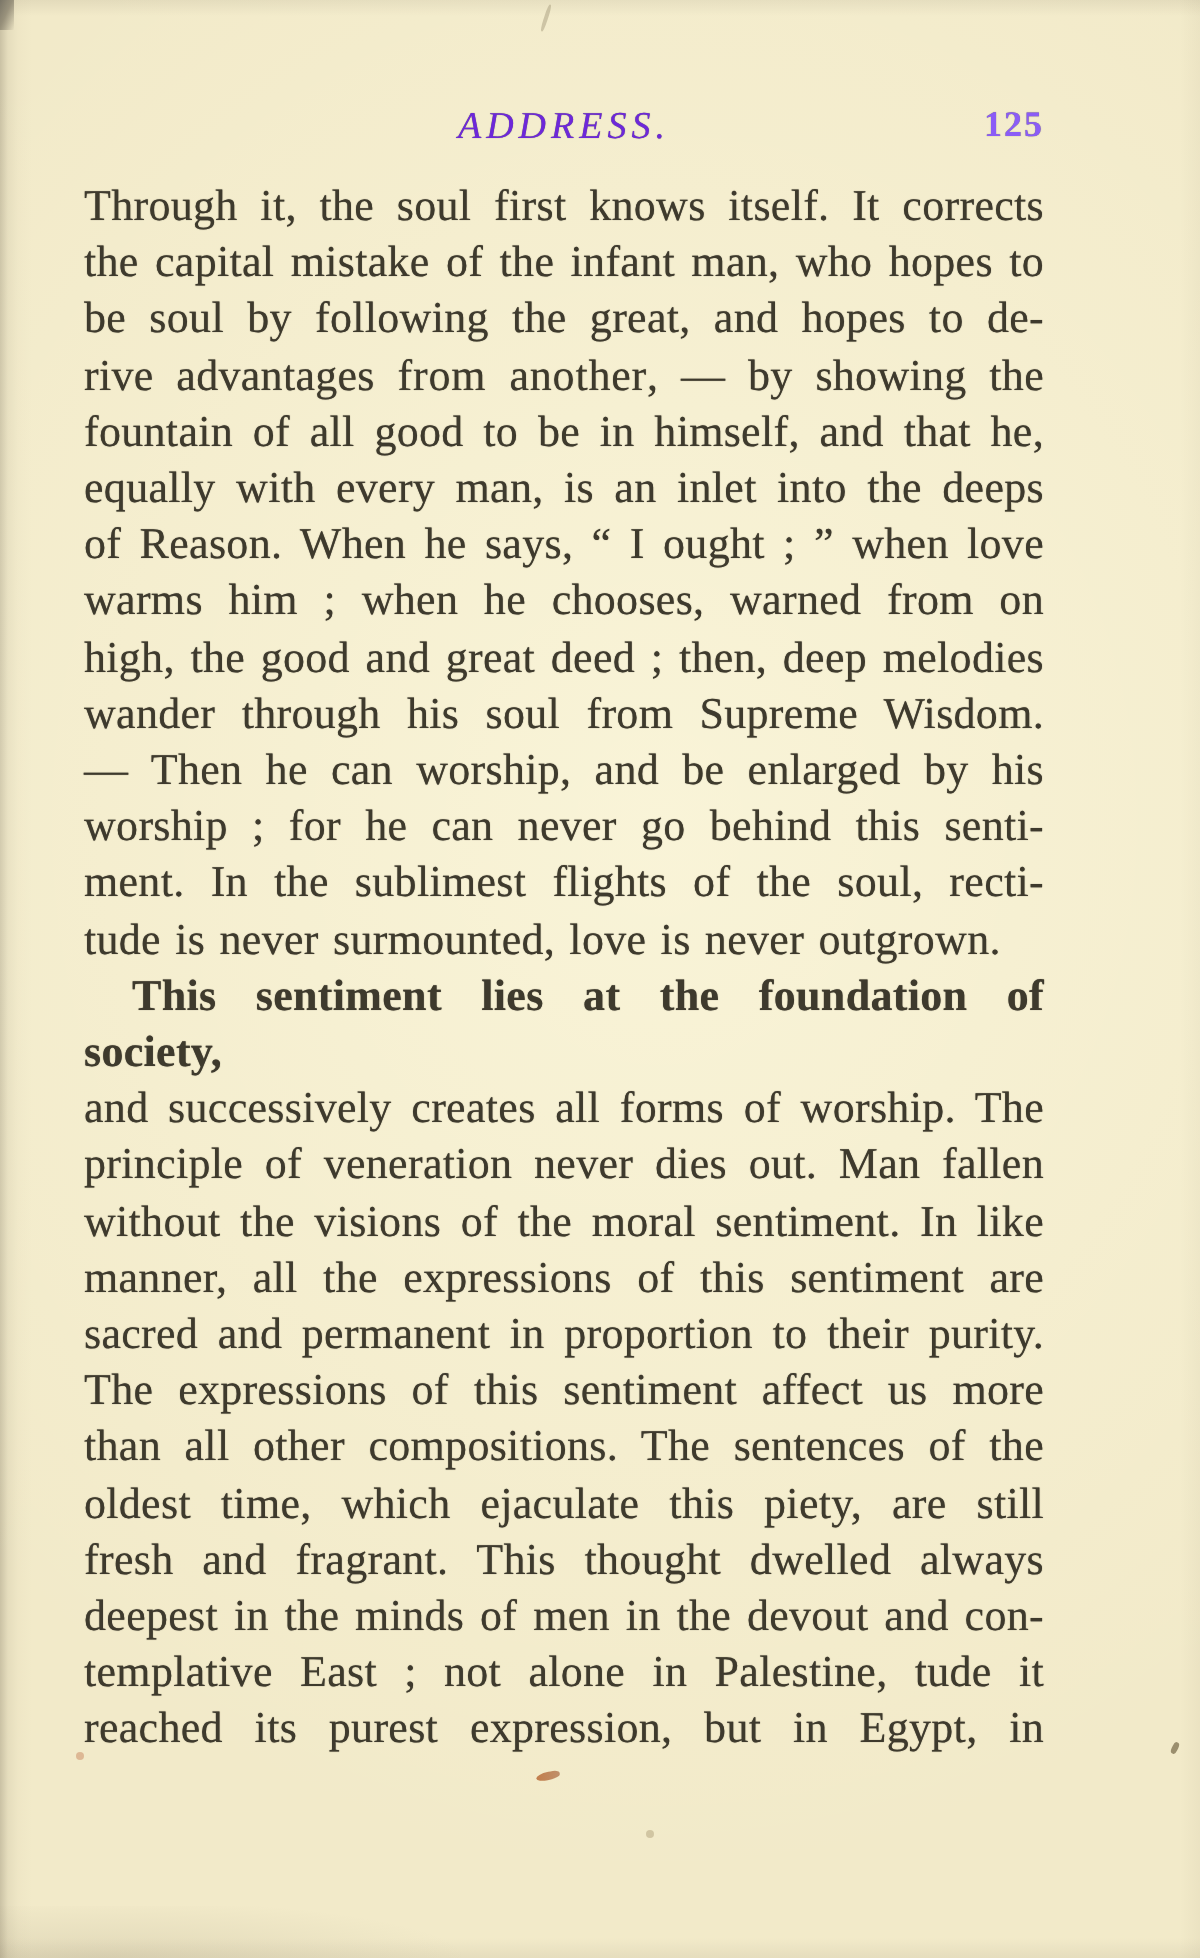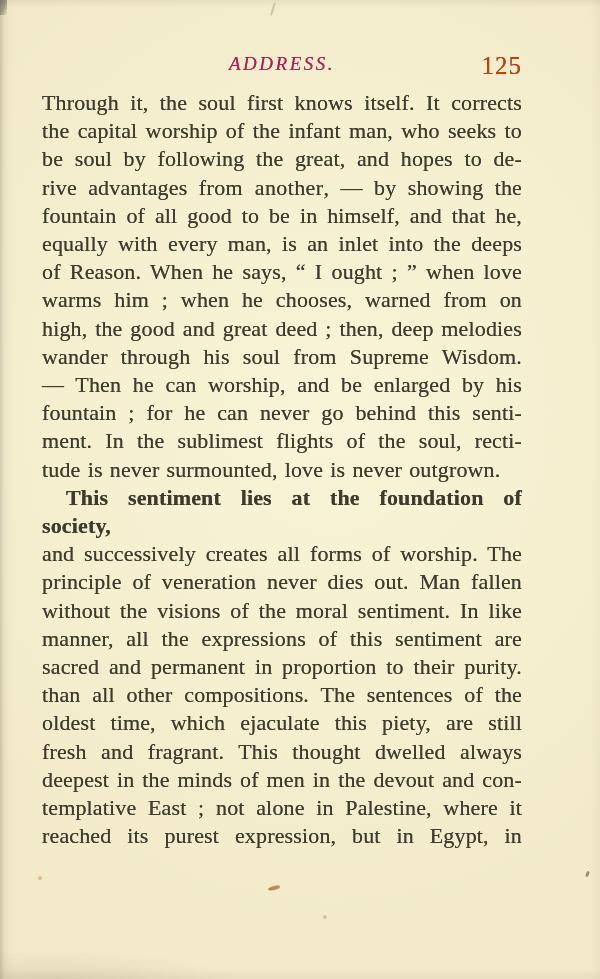--- a/index.html
+++ b/index.html
@@ -48,31 +48,32 @@
   }
   .running-title {
     position: absolute;
     left: 0;
     width: 100%;
     text-align: center;
     font-style: italic;
     font-size: 19px;
     letter-spacing: 2.5px;
     word-spacing: 2px;
-    color: #be185d;
+    color: #6d28d9;
     text-shadow: 0 0 0.4px rgba(62,58,45,0.75);
   }
   .page-number {
     position: absolute;
     right: 0;
     top: -1px;
-    font-size: 25px;
+    font-size: 18px;
     letter-spacing: 1px;
-    color: #c2410c;
+    color: #8b5cf6;
     text-shadow: 0 0 0.4px rgba(62,58,45,0.75);
+    font-weight: bold;
   }
   .body-text {
     position: absolute;
     left: 42px;
     top: 89px;
     width: 480px;
     font-size: 22px;
     line-height: 28.2px;
     word-spacing: 1.5px;
     letter-spacing: 0.15px;
@@ -141,44 +142,45 @@
   <div class="corner-blob"></div>
   <div class="edge-shade-bl"></div>
 
   <div class="running-head">
     <div class="running-title">ADDRESS.</div>
     <div class="page-number">125</div>
   </div>
 
   <div class="body-text">
       <div class="line just"><span>Through it, the soul first knows itself. It corrects</span></div>
-      <div class="line just"><span>the capital worship of the infant man, who seeks to</span></div>
+      <div class="line just"><span>the capital mistake of the infant man, who hopes to</span></div>
       <div class="line just"><span>be soul by following the great, and hopes to de-</span></div>
       <div class="line just"><span>rive advantages </span><span class="it">from another</span><span>, — by showing the</span></div>
       <div class="line just"><span>fountain of all good to be in himself, and that he,</span></div>
       <div class="line just"><span>equally with every man, is an inlet into the deeps</span></div>
       <div class="line just"><span>of Reason. When he says, “ I ought ; ” when love</span></div>
       <div class="line just"><span>warms him ; when he chooses, warned from on</span></div>
       <div class="line just"><span>high, the good and great deed ; then, deep melodies</span></div>
       <div class="line just"><span>wander through his soul from Supreme Wisdom.</span></div>
       <div class="line just"><span>— Then he can worship, and be enlarged by his</span></div>
-      <div class="line just"><span>fountain ; for he can never go behind this senti-</span></div>
+      <div class="line just"><span>worship ; for he can never go behind this senti-</span></div>
       <div class="line just"><span>ment. In the sublimest flights of the soul, recti-</span></div>
       <div class="line"><span>tude is never surmounted, love is never outgrown.</span></div>
       <div class="line just indent"><span>This sentiment lies at the foundation of society,</span></div>
       <div class="line just"><span>and successively creates all forms of worship. The</span></div>
       <div class="line just"><span>principle of veneration never dies out. Man fallen</span></div>
       <div class="line just"><span>without the visions of the moral sentiment. In like</span></div>
       <div class="line just"><span>manner, all the expressions of this sentiment are</span></div>
       <div class="line just"><span>sacred and permanent in proportion to their purity.</span></div>
+      <div class="line just"><span>The expressions of this sentiment affect us more</span></div>
       <div class="line just"><span>than all other compositions. The sentences of the</span></div>
       <div class="line just"><span>oldest time, which ejaculate this piety, are still</span></div>
       <div class="line just"><span>fresh and fragrant. This thought dwelled always</span></div>
       <div class="line just"><span>deepest in the minds of men in the devout and con-</span></div>
-      <div class="line just"><span>templative East ; not alone in Palestine, where it</span></div>
+      <div class="line just"><span>templative East ; not alone in Palestine, tude it</span></div>
       <div class="line just"><span>reached its purest expression, but in Egypt, in</span></div>
     </div>
 
   <div class="speck s1"></div>
   <div class="speck s2"></div>
   <div class="speck s3"></div>
   <div class="speck s4"></div>
   <div class="speck s5"></div>
 
 </div>

